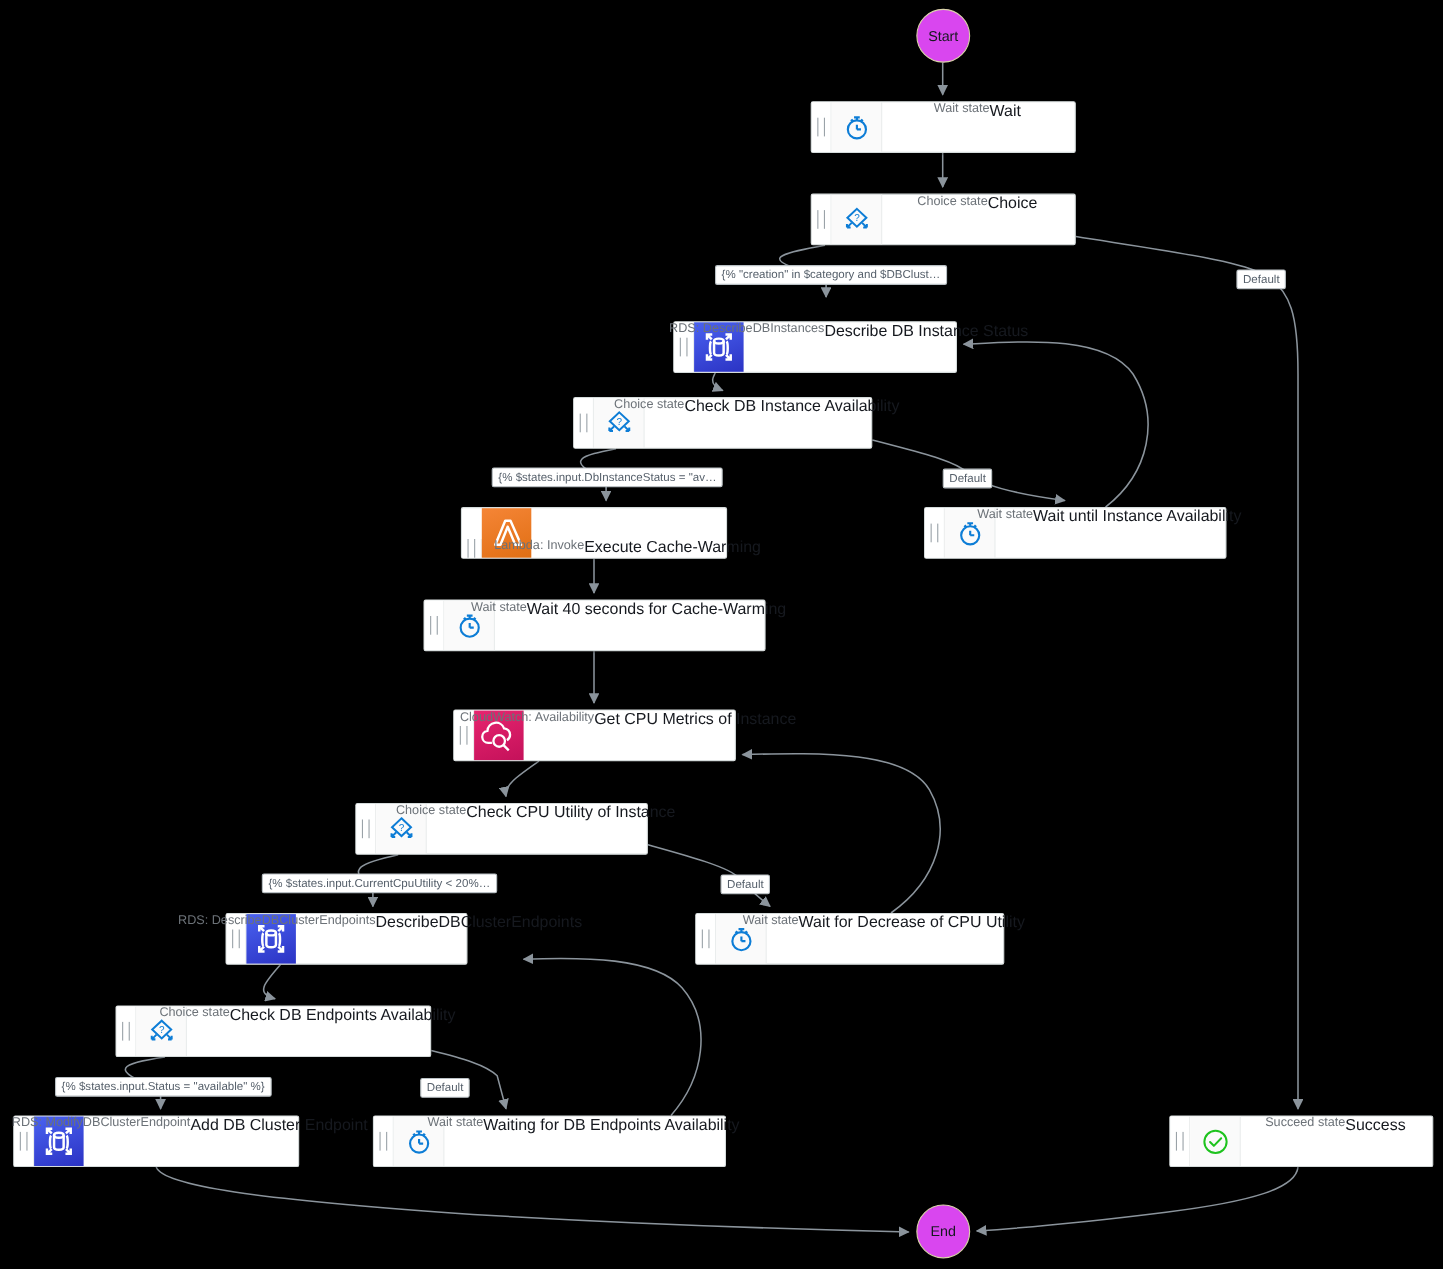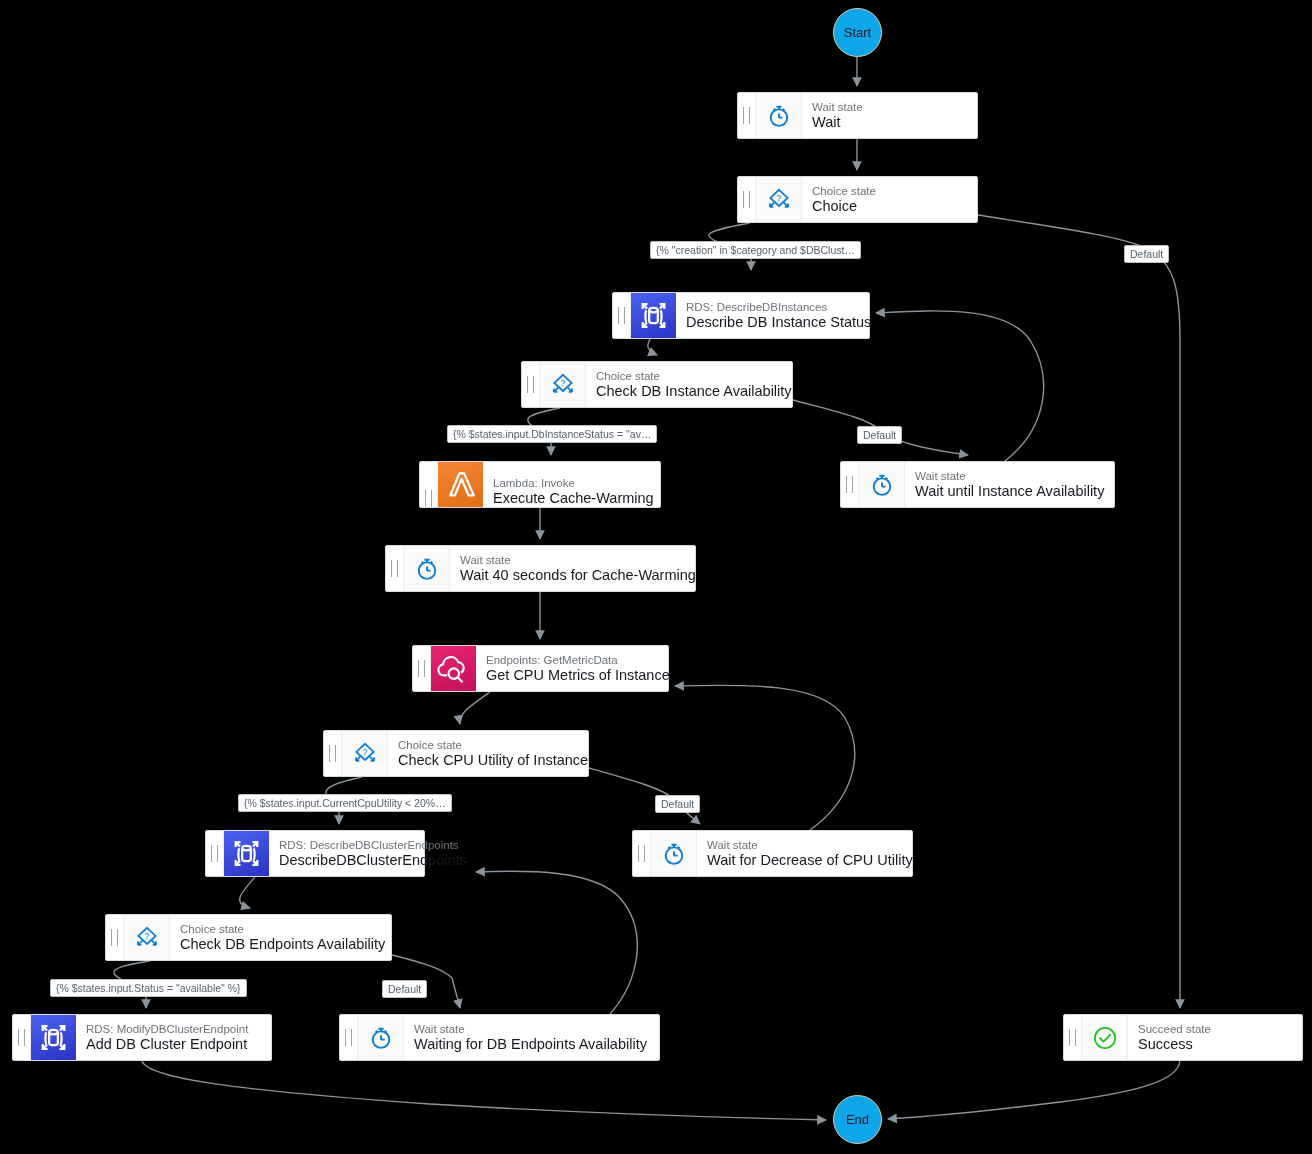--- a/index.html
+++ b/index.html
@@ -5,42 +5,42 @@
   html,body{margin:0;padding:0;background:#000;}
   body{width:1312px;height:1154px;overflow:hidden;
        font-family:"Liberation Sans","DejaVu Sans",sans-serif;}
   #canvas{position:relative;width:1312px;height:1154px;background:#000;}
 
   svg.edges{position:absolute;left:0;top:0;width:1312px;height:1154px;
             pointer-events:none;overflow:visible;}
 
   
   .terminal{position:absolute;border-radius:50%;
-            background:#0ea5e9;border:1px solid #d9d3a8;
+            background:#d946ef;border:1px solid #d9d3a8;
             display:flex;align-items:center;justify-content:center;
             font-size:13px;color:#16191f;box-sizing:border-box;}
 
   
   .node{position:absolute;background:#ffffff;
         border:1px solid #d5dbdb;border-radius:2px;
         box-shadow:0 1px 1px rgba(0,0,0,.18);
         display:flex;align-items:stretch;height:47px;box-sizing:border-box;}
   .grip{width:17px;flex:0 0 17px;background:#fff;
         border-right:1px solid #eaeded;
         display:flex;align-items:center;justify-content:center;}
   .grip i{display:block;width:5px;height:17px;
           border-left:1px solid #9aa2a8;border-right:1px solid #9aa2a8;}
   .ico{width:45px;flex:0 0 45px;display:flex;align-items:center;
        justify-content:center;background:#fafafa;
        border-right:1px solid #eaeded;}
   .ico.filled{border-right:none;}
   .ico.rds{background:linear-gradient(160deg,#4a62f0 0%,#2b33c4 100%);}
   .ico.lam{background:linear-gradient(160deg,#f58536 0%,#e06f14 100%);}
   .ico.cw{background:linear-gradient(160deg,#e7256f 0%,#c4115a 100%);}
-  .txt{flex:1;display:flex;flex-direction:column;justify-content:center;
+  .txt{flex:1;display:flex;justify-content:center;
        padding:0 12px 0 10px;min-width:0;}
   .sub{font-size:11.5px;color:#6c7278;line-height:13px;white-space:nowrap;}
   .ttl{font-size:14.5px;color:#16191f;line-height:17px;white-space:nowrap;}
 
   
   .elabel{position:absolute;background:#fff;border:1px solid #b9c0c4;
           border-radius:2px;font-size:10.5px;color:#56606b;
           padding:2px 5px;line-height:12px;white-space:nowrap;
           box-sizing:border-box;}
 </style>
@@ -243,21 +243,21 @@
         <i></i>
       </div>
     <div class="ico cw filled">
       <svg width="45" height="45" viewBox="0 0 30 30" fill="none" stroke="#fff" stroke-width="1.4">
         <path d="M10.8 19.6H8.6a3.7 3.7 0 0 1-.5-7.36 5.2 5.2 0 0 1 10.06-1.5 3.9 3.9 0 0 1 3.64 3.86 3.9 3.9 0 0 1-1.9 3.33"></path>
         <circle cx="15.2" cy="18.4" r="3.5"></circle>
         <path d="M17.8 20.9 21 24.1"></path>
       </svg>
     </div>
     <div class="txt">
-      <div class="sub">Endpoints: GetMetricData</div>
+      <div class="sub">CloudWatch: Availability</div>
       <div class="ttl">Get CPU Metrics of Instance</div>
     </div>
   </div>
 
   <div class="node" style="left:323px;top:730px;width:266px;">
     <div class="grip">
         <i></i>
       </div>
     <div class="ico">
       <svg width="28" height="28" viewBox="0 0 26 26" fill="none" stroke="#0d7dd6" stroke-width="1.7">

